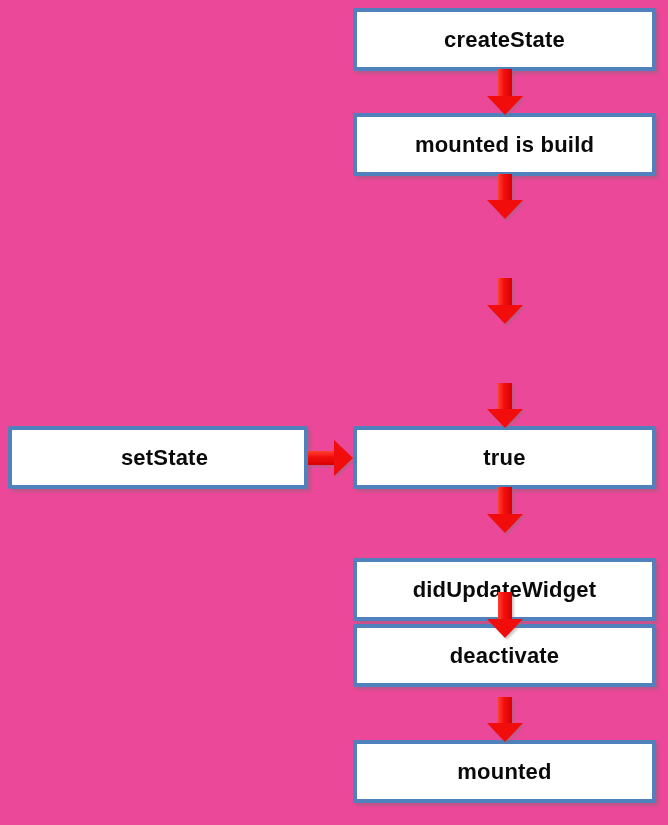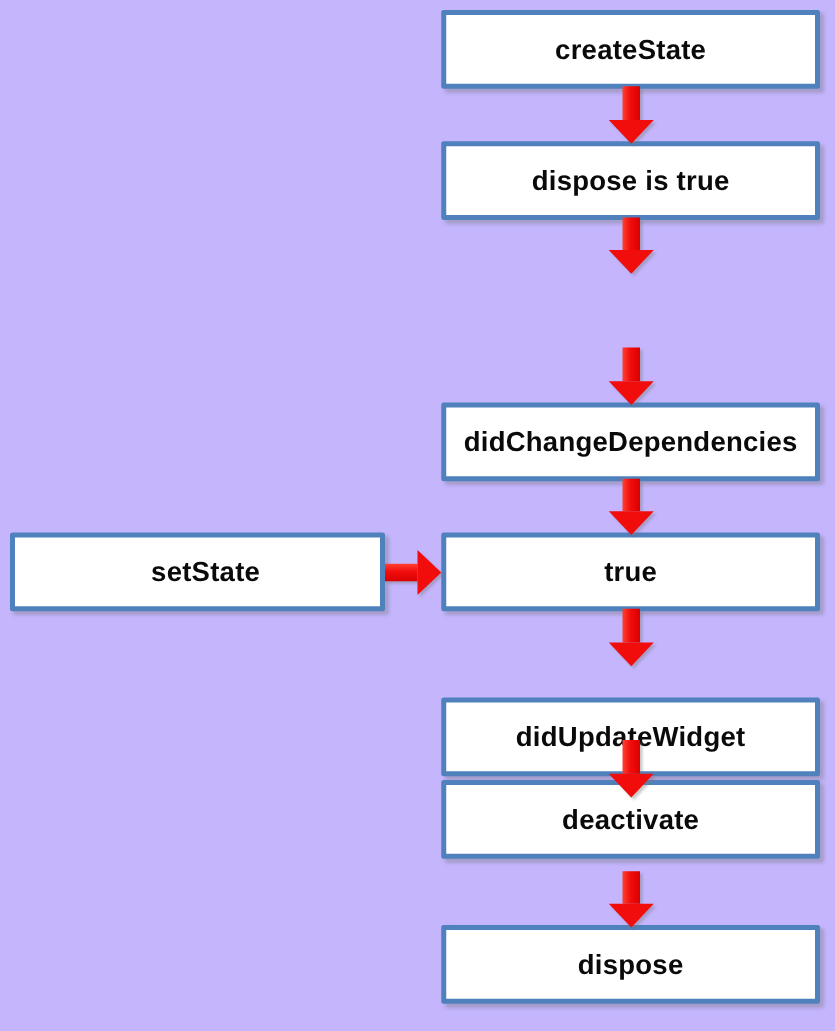--- a/index.html
+++ b/index.html
@@ -5,21 +5,21 @@
   html, body {
     margin: 0;
     padding: 0;
     background: #ffffff;
     font-family: "Liberation Sans", "DejaVu Sans", sans-serif;
   }
   .canvas {
     position: relative;
     width: 668px;
     height: 825px;
-    background: #c4b5fd;
+    background: #ec4899;
     overflow: hidden;
     text-decoration: underline;
   }
   .node {
     position: absolute;
     box-sizing: border-box;
     left: 353px;
     width: 303px;
     height: 63px;
     background: #ffffff;
@@ -91,36 +91,33 @@
 </style>
 </head>
 <body>
 
 <div class="canvas">
 
   <div class="node" style="top:8px">
     <span>createState</span>
   </div>
   <div class="node" style="top:113px">
-    <span>dispose is true</span>
-  </div>
-  <div class="node" style="top:322px">
-    <span>didChangeDependencies</span>
+    <span>mounted is build</span>
   </div>
   <div class="node" style="top:426px">
     <span>true</span>
   </div>
   <div class="node" style="top:558px">
     <span>didUpdateWidget</span>
   </div>
   <div class="node" style="top:624px">
     <span>deactivate</span>
   </div>
   <div class="node" style="top:740px">
-    <span>dispose</span>
+    <span>mounted</span>
   </div>
 
   <div class="node side" style="top:426px">
     <span>setState</span>
   </div>
 
   <div class="varrow" style="top:69px;  height:46px">
     <div class="stem"></div>
     <div class="head"></div>
   </div>

